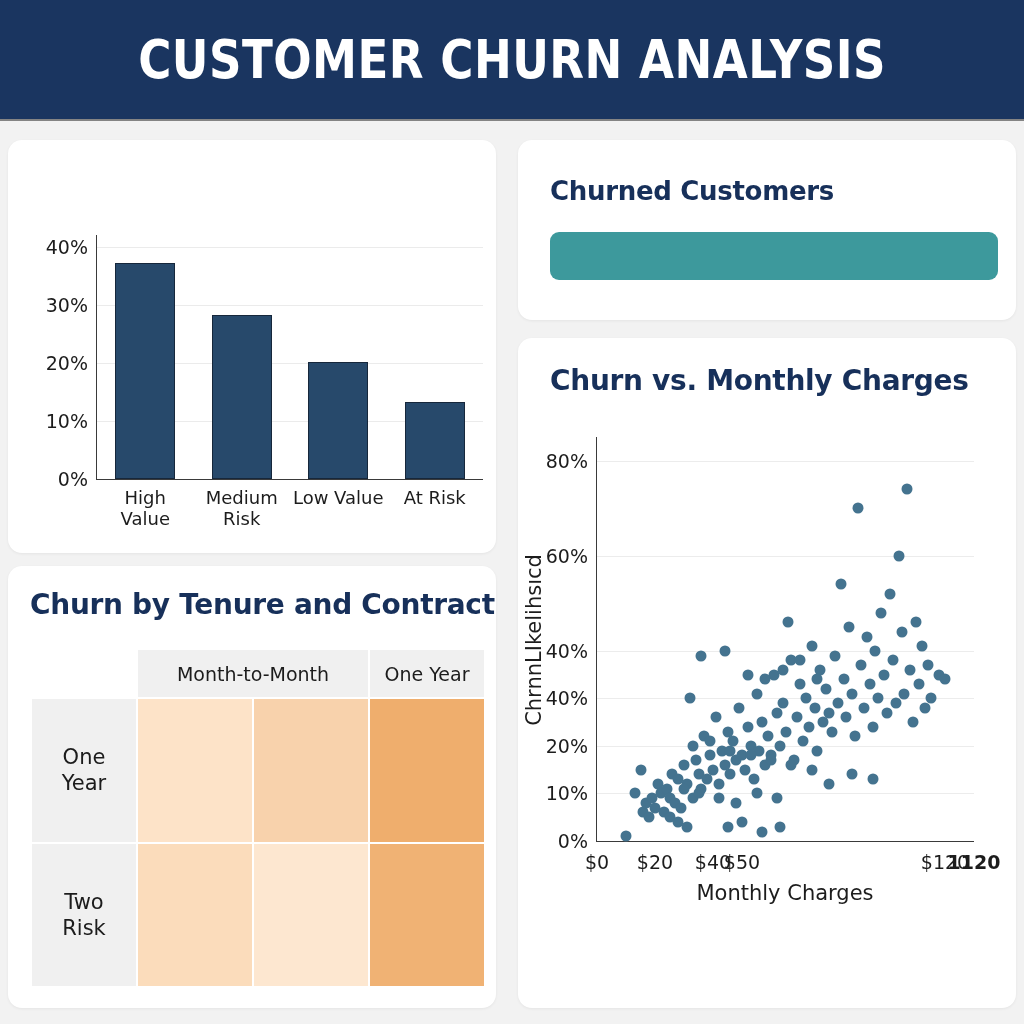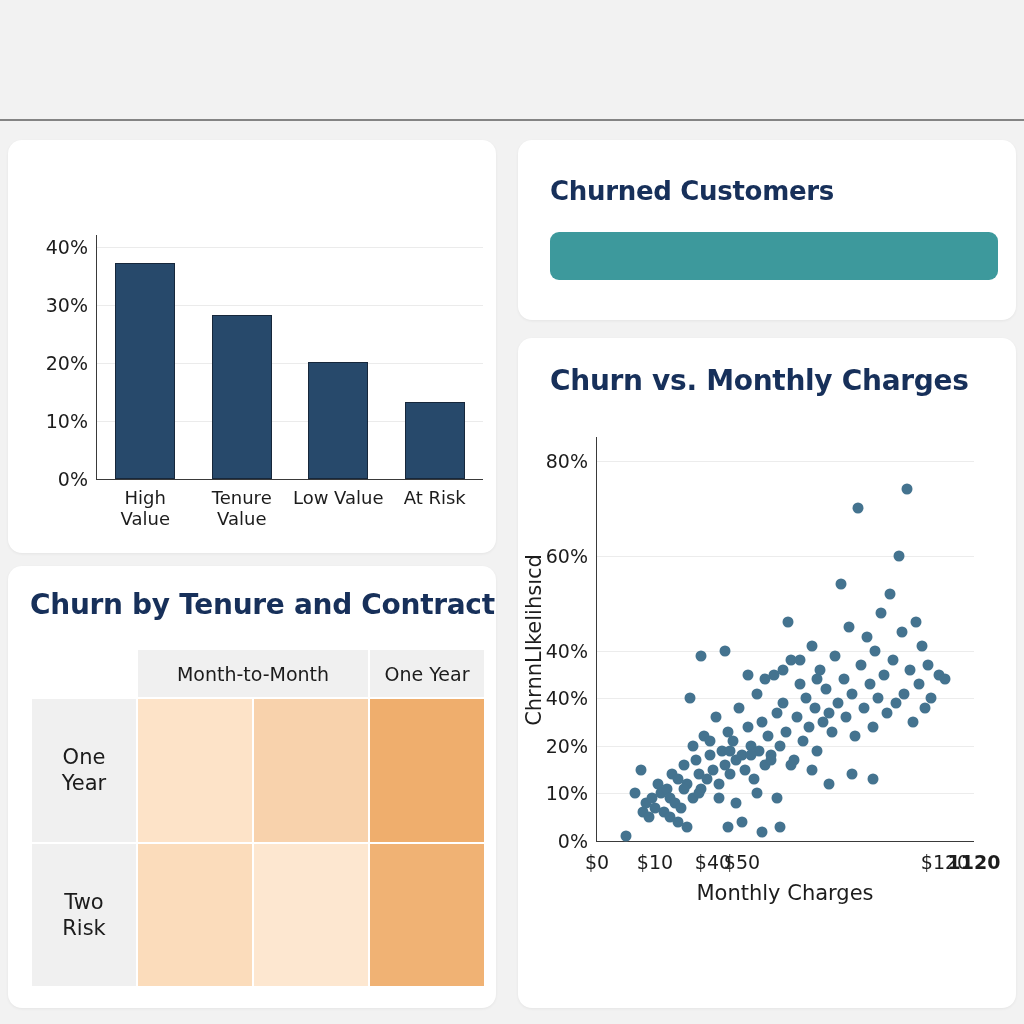--- a/index.html
+++ b/index.html
@@ -119,38 +119,41 @@
     transform: translate(-50%, -50%) rotate(-90deg);
     transform-origin: center center;
     font-size: 21px; color: #1c1c1c; white-space: nowrap;
   }
 </style>
 </head>
 <body>
 
 <div id="app">
 
+  <div class="banner">
+    <div class="banner-title">CUSTOMER CHURN ANALYSIS</div>
+  </div>
   <div class="banner-rule"></div>
 
   <div class="card" id="card-bar">
     <div class="barchart">
       <div class="bc-plot" id="bc-plot">
           <div class="bc-ytick" style="top: 244px;">0%</div>
           <div class="bc-grid" style="top: 185.905px;"></div>
           <div class="bc-ytick" style="top: 185.905px;">10%</div>
           <div class="bc-grid" style="top: 127.81px;"></div>
           <div class="bc-ytick" style="top: 127.81px;">20%</div>
           <div class="bc-grid" style="top: 69.7143px;"></div>
           <div class="bc-ytick" style="top: 69.7143px;">30%</div>
           <div class="bc-grid" style="top: 11.619px;"></div>
           <div class="bc-ytick" style="top: 11.619px;">40%</div>
           <div class="bc-bar" style="left: 18.335px; width: 59.83px; height: 216.114px; background: rgb(39, 73, 107);"></div>
           <div class="bc-xlabel" style="left: 0px; width: 96.5px;">High Value</div>
           <div class="bc-bar" style="left: 114.835px; width: 59.83px; height: 164.41px; background: rgb(39, 73, 107);"></div>
-          <div class="bc-xlabel" style="left: 96.5px; width: 96.5px;">Tenure Value</div>
+          <div class="bc-xlabel" style="left: 96.5px; width: 96.5px;">Medium Risk</div>
           <div class="bc-bar" style="left: 211.335px; width: 59.83px; height: 117.352px; background: rgb(39, 73, 107);"></div>
           <div class="bc-xlabel" style="left: 193px; width: 96.5px;">Low Value</div>
           <div class="bc-bar" style="left: 307.835px; width: 59.83px; height: 77.2667px; background: rgb(39, 73, 107);"></div>
           <div class="bc-xlabel" style="left: 289.5px; width: 96.5px;">At Risk</div>
         </div>
     </div>
   </div>
 
   <div class="card" id="card-kpi">
     <div class="card-title" id="kpi-title">Churned Customers</div>
@@ -197,21 +200,21 @@
           <div class="sc-ytick" style="top: 308.941px;">20%</div>
           <div class="sc-grid" style="top: 261.412px;"></div>
           <div class="sc-ytick" style="top: 261.412px;">40%</div>
           <div class="sc-grid" style="top: 213.882px;"></div>
           <div class="sc-ytick" style="top: 213.882px;">40%</div>
           <div class="sc-grid" style="top: 118.824px;"></div>
           <div class="sc-ytick" style="top: 118.824px;">60%</div>
           <div class="sc-grid" style="top: 23.7647px;"></div>
           <div class="sc-ytick" style="top: 23.7647px;">80%</div>
           <div class="sc-xtick" style="left: 0px;">$0</div>
-          <div class="sc-xtick" style="left: 58px;">$10</div>
+          <div class="sc-xtick" style="left: 58px;">$20</div>
           <div class="sc-xtick" style="left: 116px;">$40</div>
           <div class="sc-xtick" style="left: 145px;">$50</div>
           <div class="sc-xtick" style="left: 348px;">$120</div>
           <div class="sc-xtick" style="left: 377px; font-weight: bold;">1120</div>
           <div class="sc-dot" style="left: 29px; bottom: 4.75294px; background: rgb(68, 115, 143);"></div>
           <div class="sc-dot" style="left: 37.7px; bottom: 47.5294px; background: rgb(68, 115, 143);"></div>
           <div class="sc-dot" style="left: 43.5px; bottom: 71.2941px; background: rgb(68, 115, 143);"></div>
           <div class="sc-dot" style="left: 46.4px; bottom: 28.5176px; background: rgb(68, 115, 143);"></div>
           <div class="sc-dot" style="left: 49.3px; bottom: 38.0235px; background: rgb(68, 115, 143);"></div>
           <div class="sc-dot" style="left: 52.2px; bottom: 23.7647px; background: rgb(68, 115, 143);"></div>

